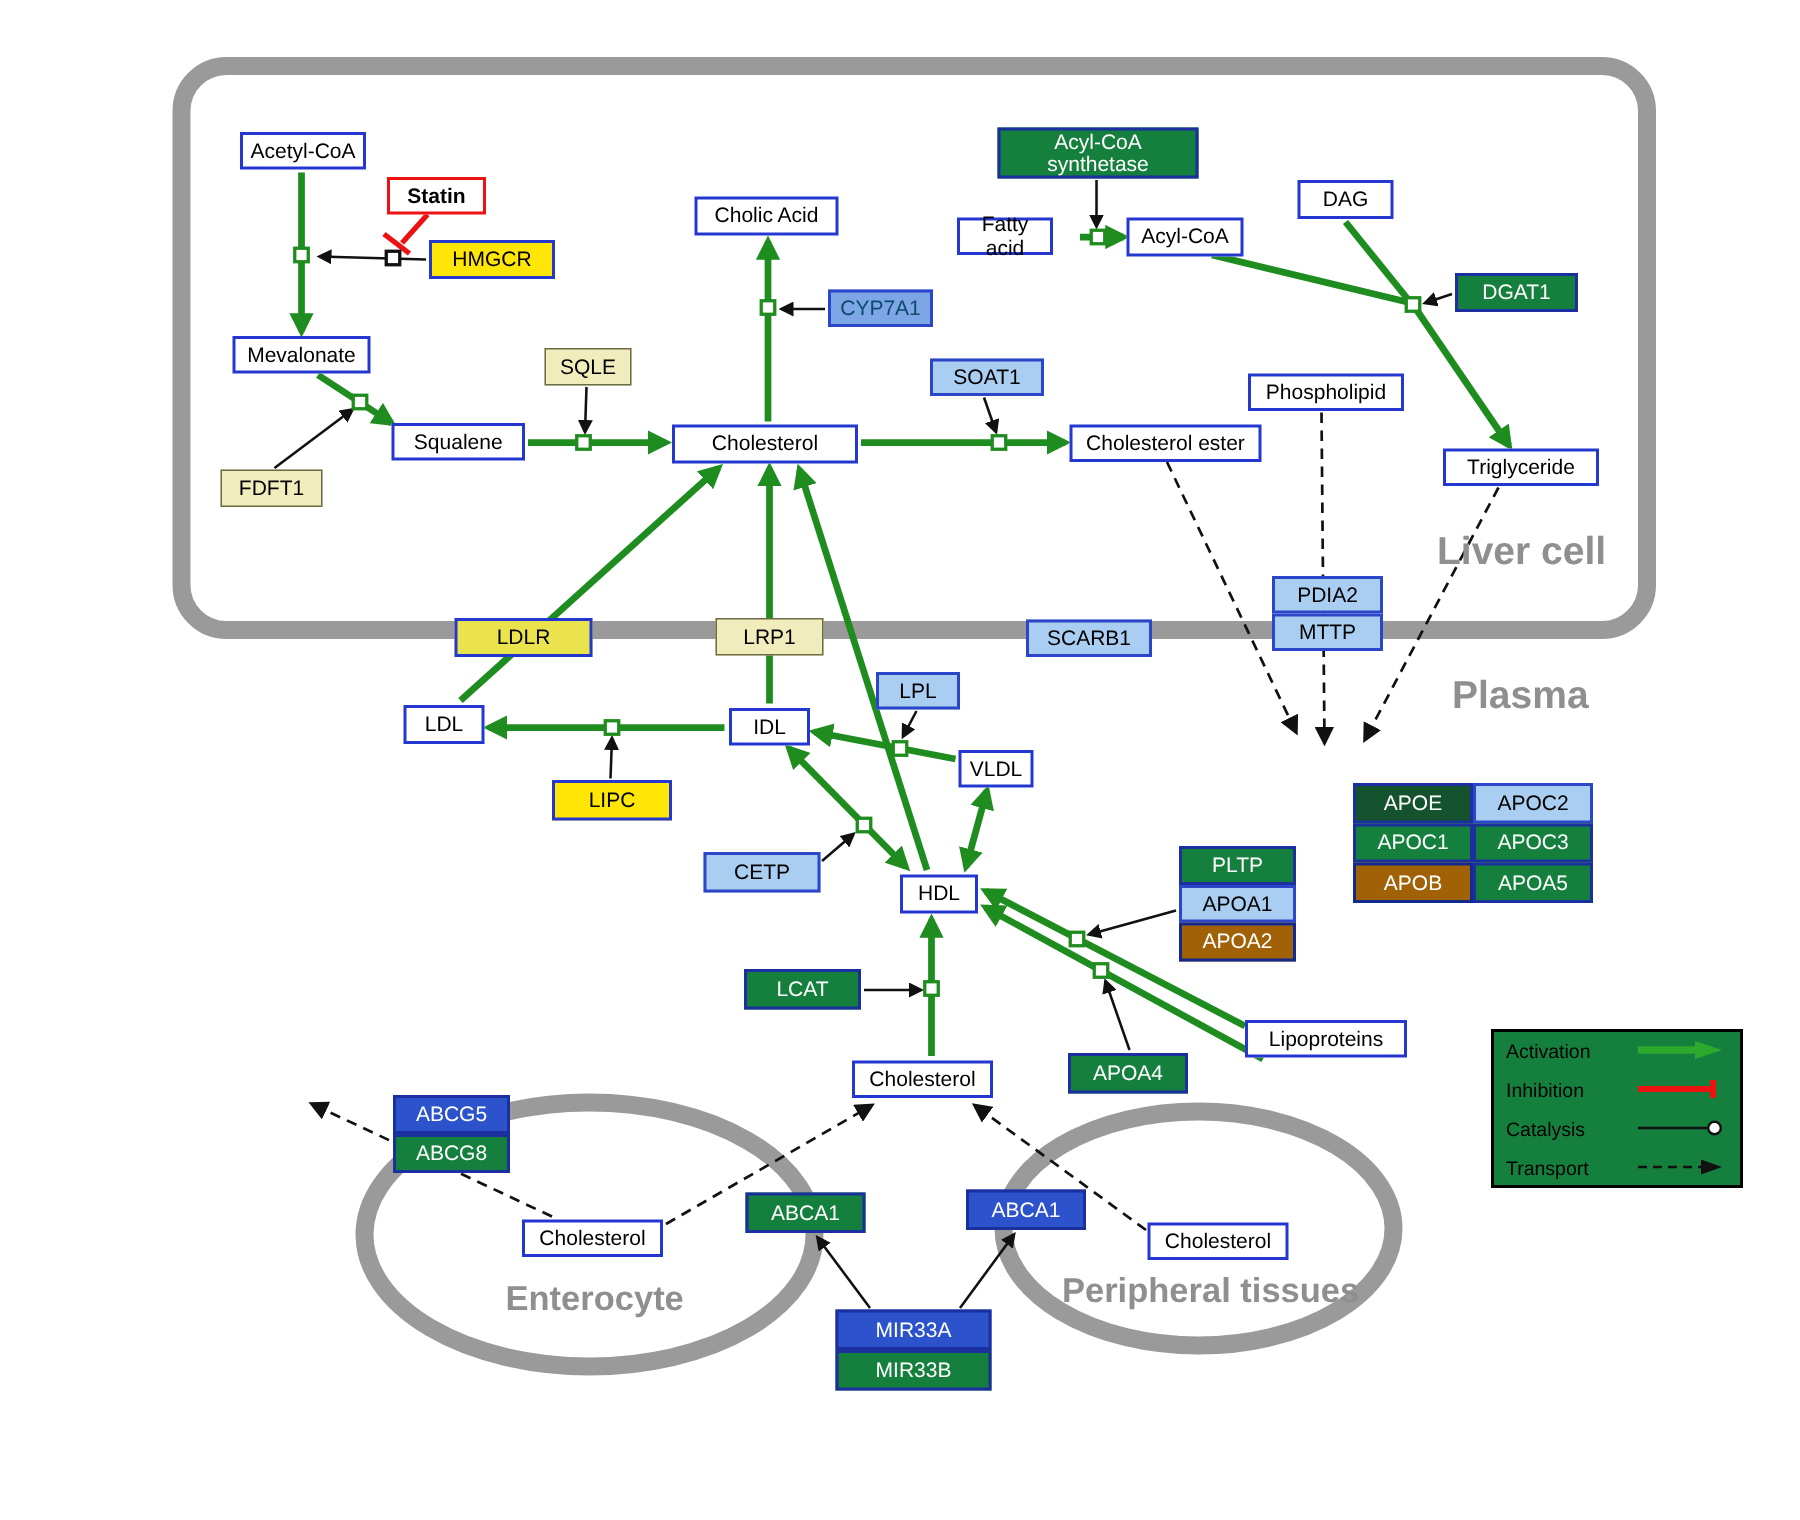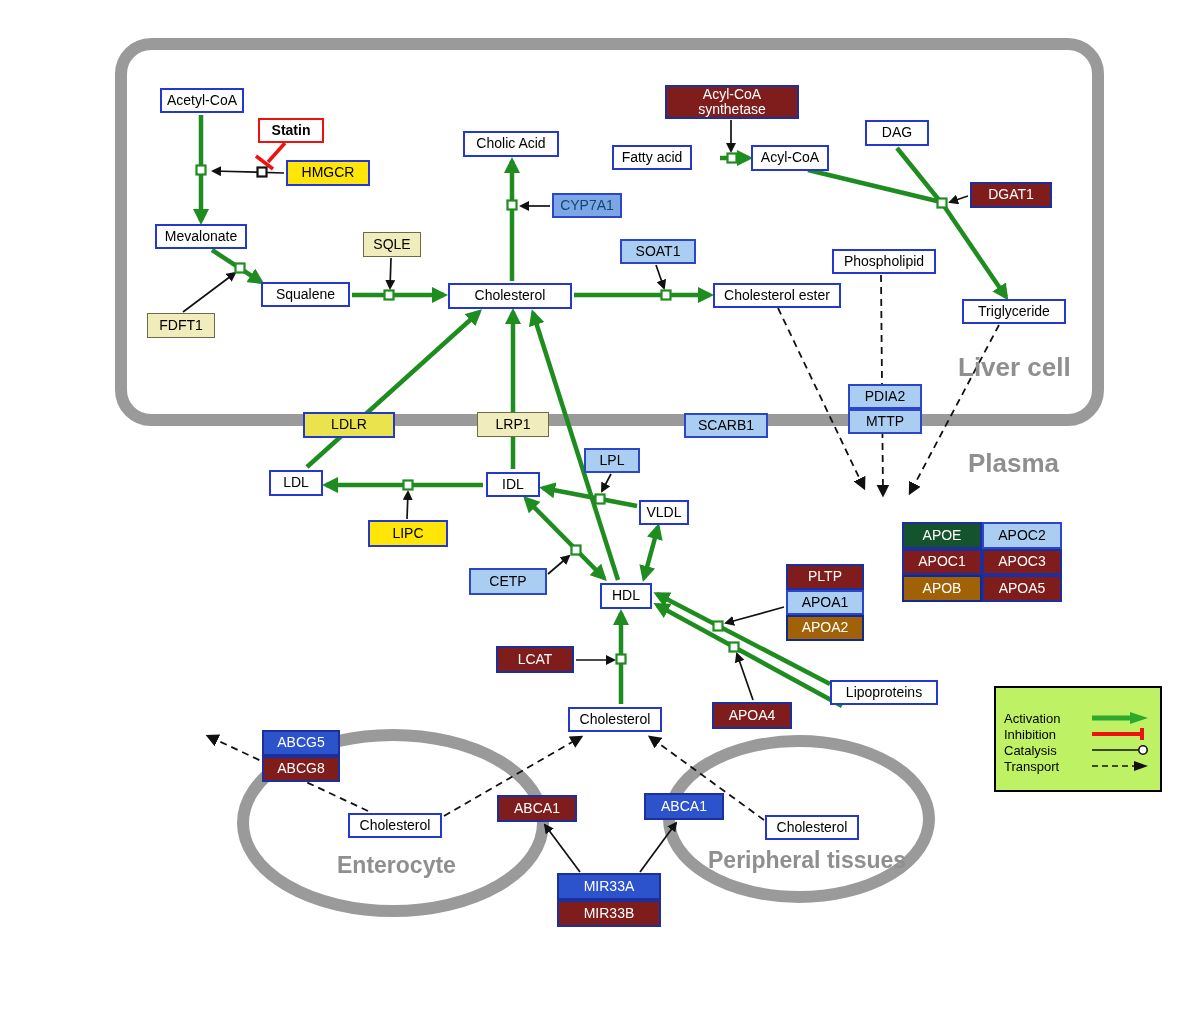--- a/index.html
+++ b/index.html
@@ -5,28 +5,28 @@
   html,body{margin:0;padding:0;background:#fff;}
   #canvas{position:relative;width:1200px;height:1013px;background:#fff;overflow:hidden;
           font-family:"Liberation Sans","DejaVu Sans",sans-serif;}
   svg.edges{position:absolute;left:0;top:0;z-index:1;}
   .box{position:absolute;box-sizing:border-box;display:flex;align-items:center;justify-content:center;
        text-align:center;font-size:14px;line-height:1.1;background:#fff;border:2px solid #2438d0;
        color:#000;z-index:2;padding:0 2px;}
   .red-border{border-color:#ee1111;font-weight:bold;}
   .yellow{background:#ffe606;border-color:#2438d0;}
   .pale-yellow{background:#f1ecbb;border:1.5px solid #6b6b45;}
-  .gene-blue{background:#7f1d1d;border-color:#1b2f9e;color:#fff;}
+  .gene-blue{background:#15803d;border-color:#1b2f9e;color:#fff;}
   .gene-dark{background:#a16207;border-color:#122a8e;color:#fff;}
   .gene-light{background:#aacdf2;border-color:#2b46c8;color:#000;}
   .gene-mid{background:#7ca6e6;border-color:#2b46c8;color:#0c4a6e;}
   .region-label{position:absolute;font-weight:700;color:#8f8f8f;z-index:3;white-space:nowrap;}
-  .legend{position:absolute;left:994px;top:686px;width:168px;height:106px;background:#bef264;
-          border:2px solid #000;z-index:3;display:flex;flex-direction:column;justify-content:flex-end;
-          padding:16px 8px;box-sizing:border-box;}
+  .legend{position:absolute;left:994px;top:686px;width:168px;height:106px;background:#15803d;
+          border:2px solid #000;z-index:3;display:flex;flex-direction:column;justify-content:space-between;
+          padding:4px 8px;box-sizing:border-box;}
   .legend-row{display:flex;align-items:center;justify-content:space-between;font-size:13px;color:#000;}
 </style>
 </head>
 <body>
 
 <div id="canvas">
 
 <svg class="edges" width="1200" height="1013">
   <defs>
     <marker id="ag" viewBox="0 0 10 10" refX="7.5" refY="5" markerWidth="3.6" markerHeight="3.6" orient="auto-start-reverse" markerUnits="strokeWidth">
@@ -122,21 +122,21 @@
 <div class="box" style="left:155px;top:224px;width:92px;height:25px">Mevalonate</div>
 <div class="box pale-yellow" style="left:147px;top:313px;width:68px;height:25px">FDFT1</div>
 <div class="box" style="left:261px;top:282px;width:89px;height:25px">Squalene</div>
 <div class="box pale-yellow" style="left:363px;top:232px;width:58px;height:25px">SQLE</div>
 <div class="box" style="left:463px;top:131px;width:96px;height:26px">Cholic Acid</div>
 <div class="box gene-mid" style="left:552px;top:193px;width:70px;height:25px">CYP7A1</div>
 <div class="box" style="left:448px;top:283px;width:124px;height:26px">Cholesterol</div>
 <div class="box gene-light" style="left:620px;top:239px;width:76px;height:25px">SOAT1</div>
 <div class="box" style="left:713px;top:283px;width:128px;height:25px">Cholesterol ester</div>
 <div class="box gene-blue" style="left:665px;top:85px;width:134px;height:34px">Acyl-CoA synthetase</div>
-<div class="box" style="left:612px;top:145px;width:80px;height:25px">Fatty acid</div>
+<div class="box" style="left:638px;top:145px;width:64px;height:25px">Fatty acid</div>
 <div class="box" style="left:751px;top:145px;width:78px;height:26px">Acyl-CoA</div>
 <div class="box" style="left:865px;top:120px;width:64px;height:26px">DAG</div>
 <div class="box gene-blue" style="left:970px;top:182px;width:82px;height:26px">DGAT1</div>
 <div class="box" style="left:832px;top:249px;width:104px;height:25px">Phospholipid</div>
 <div class="box" style="left:962px;top:299px;width:104px;height:25px">Triglyceride</div>
 
 <div class="box yellow" style="left:303px;top:412px;width:92px;height:26px;background:#ebe34e">LDLR</div>
 <div class="box pale-yellow" style="left:477px;top:412px;width:72px;height:25px">LRP1</div>
 <div class="box gene-light" style="left:684px;top:413px;width:84px;height:25px">SCARB1</div>
 <div class="box gene-light" style="left:848px;top:384px;width:74px;height:25px">PDIA2</div>

